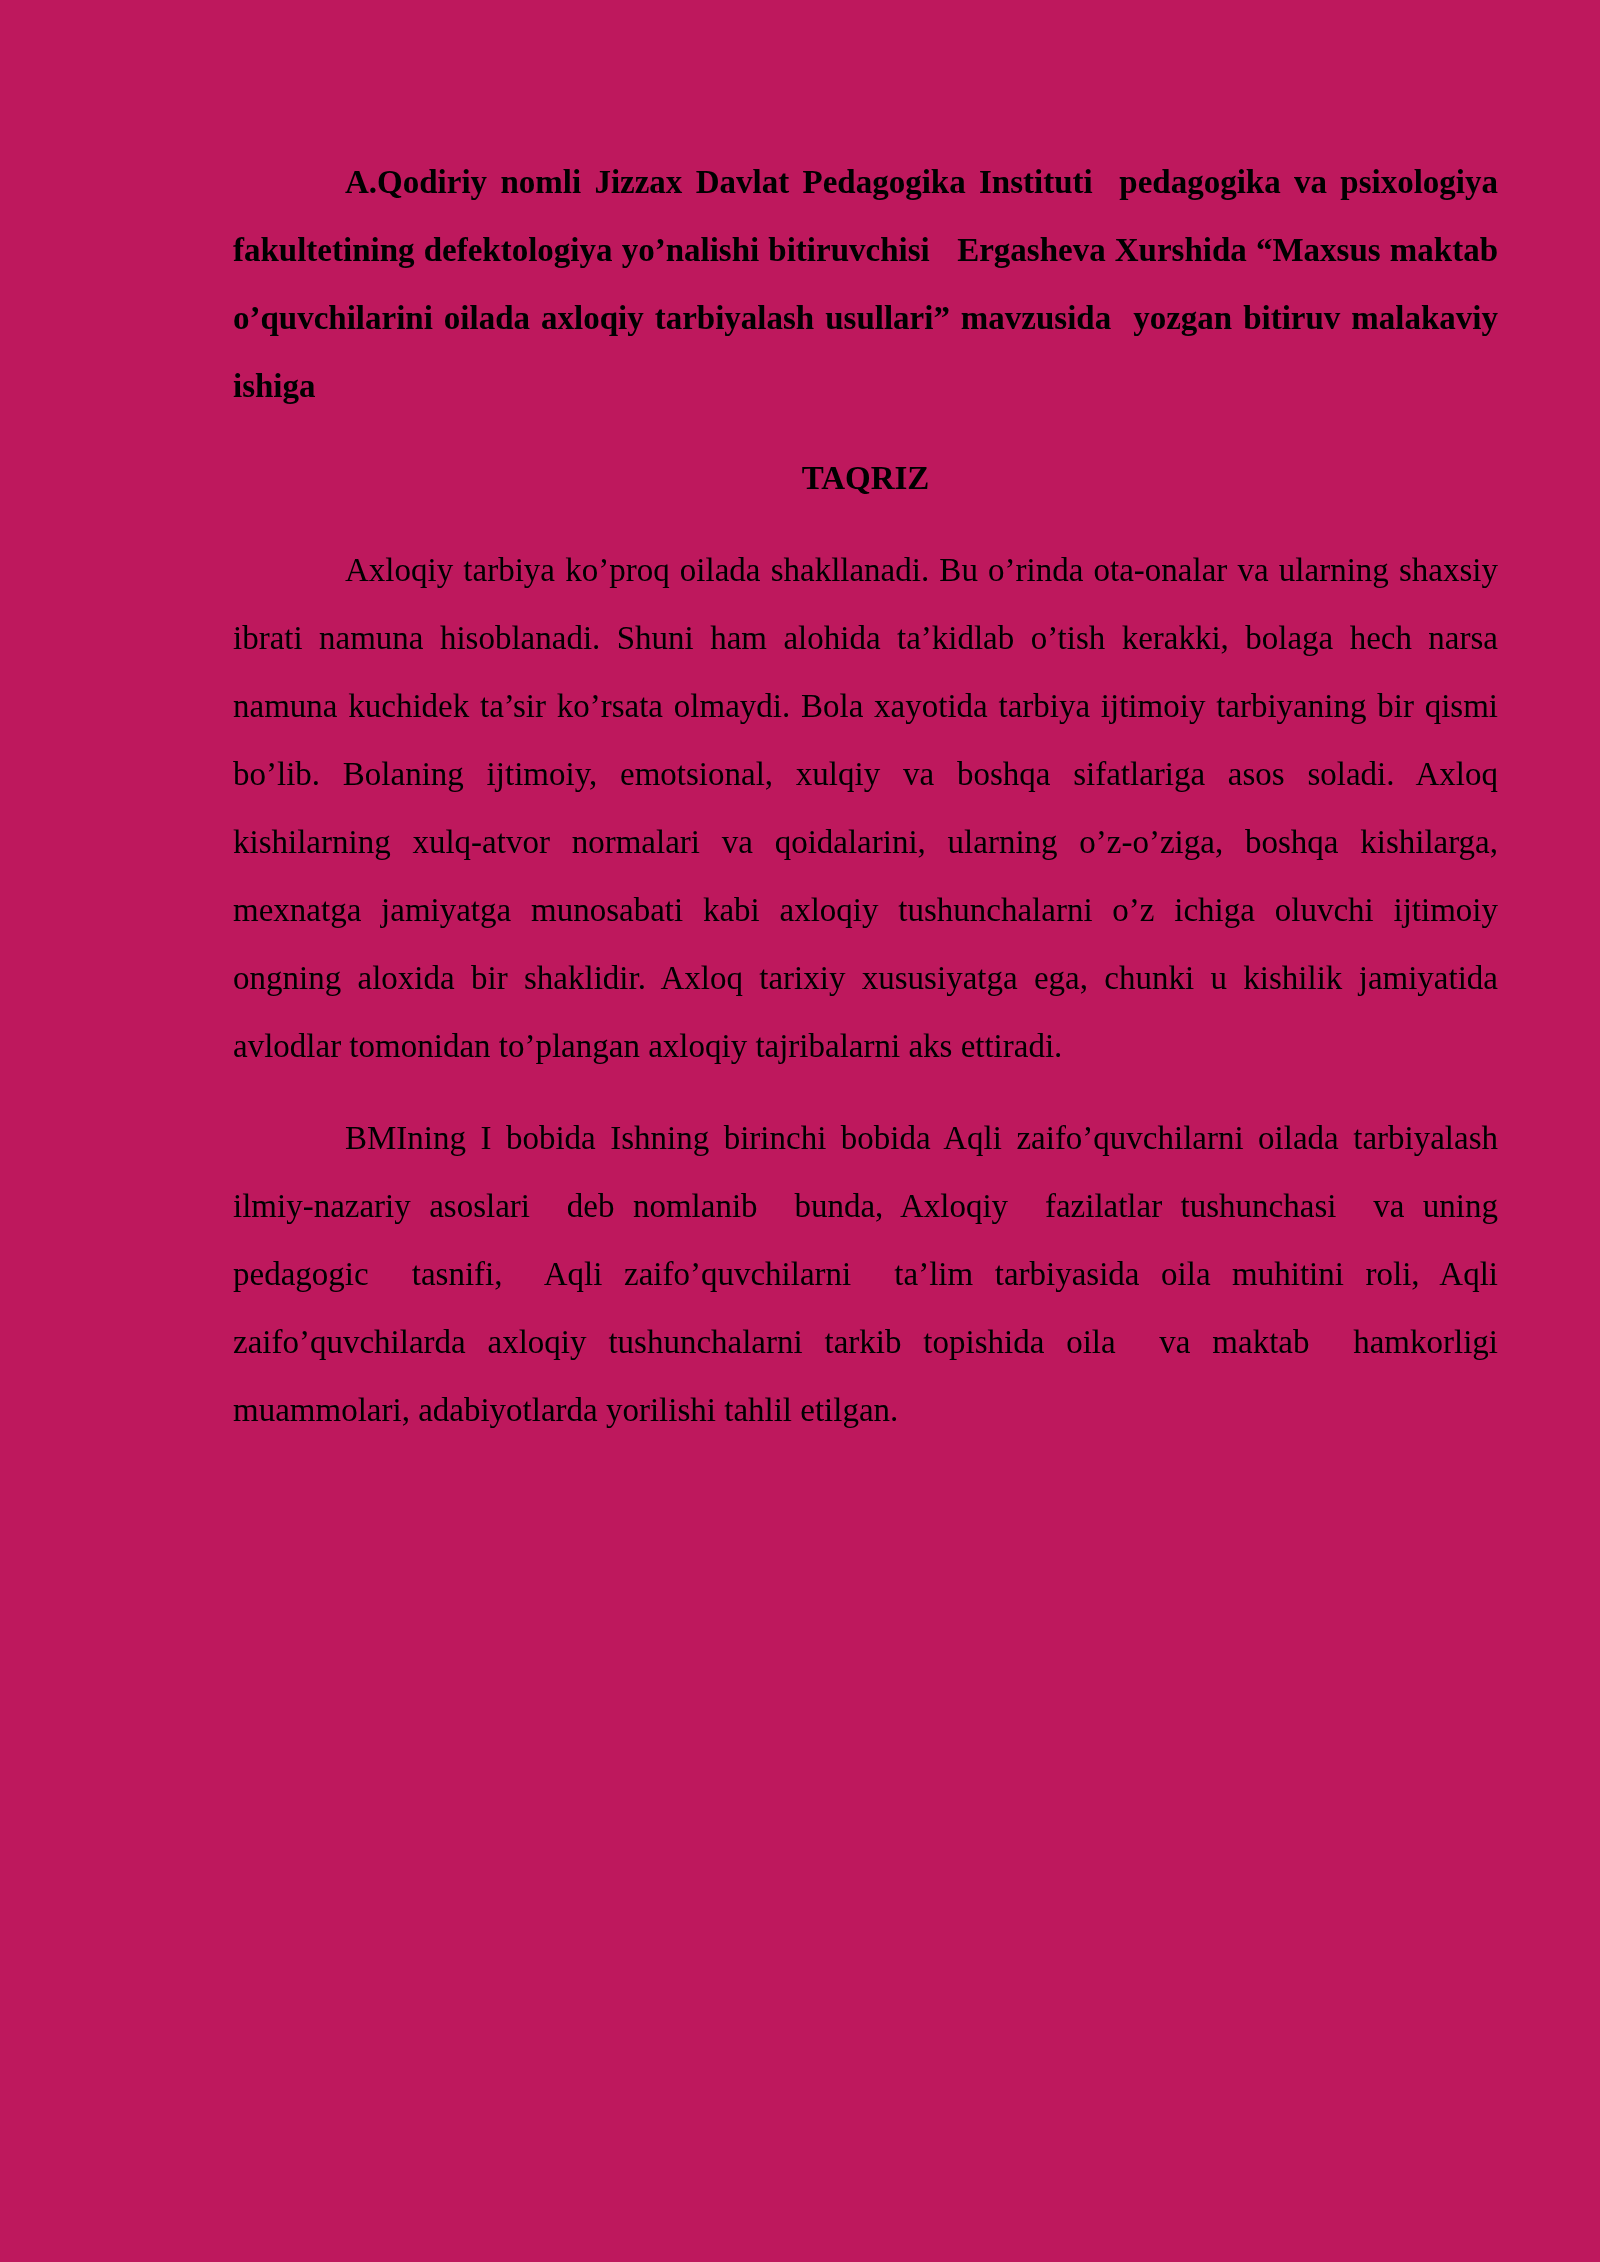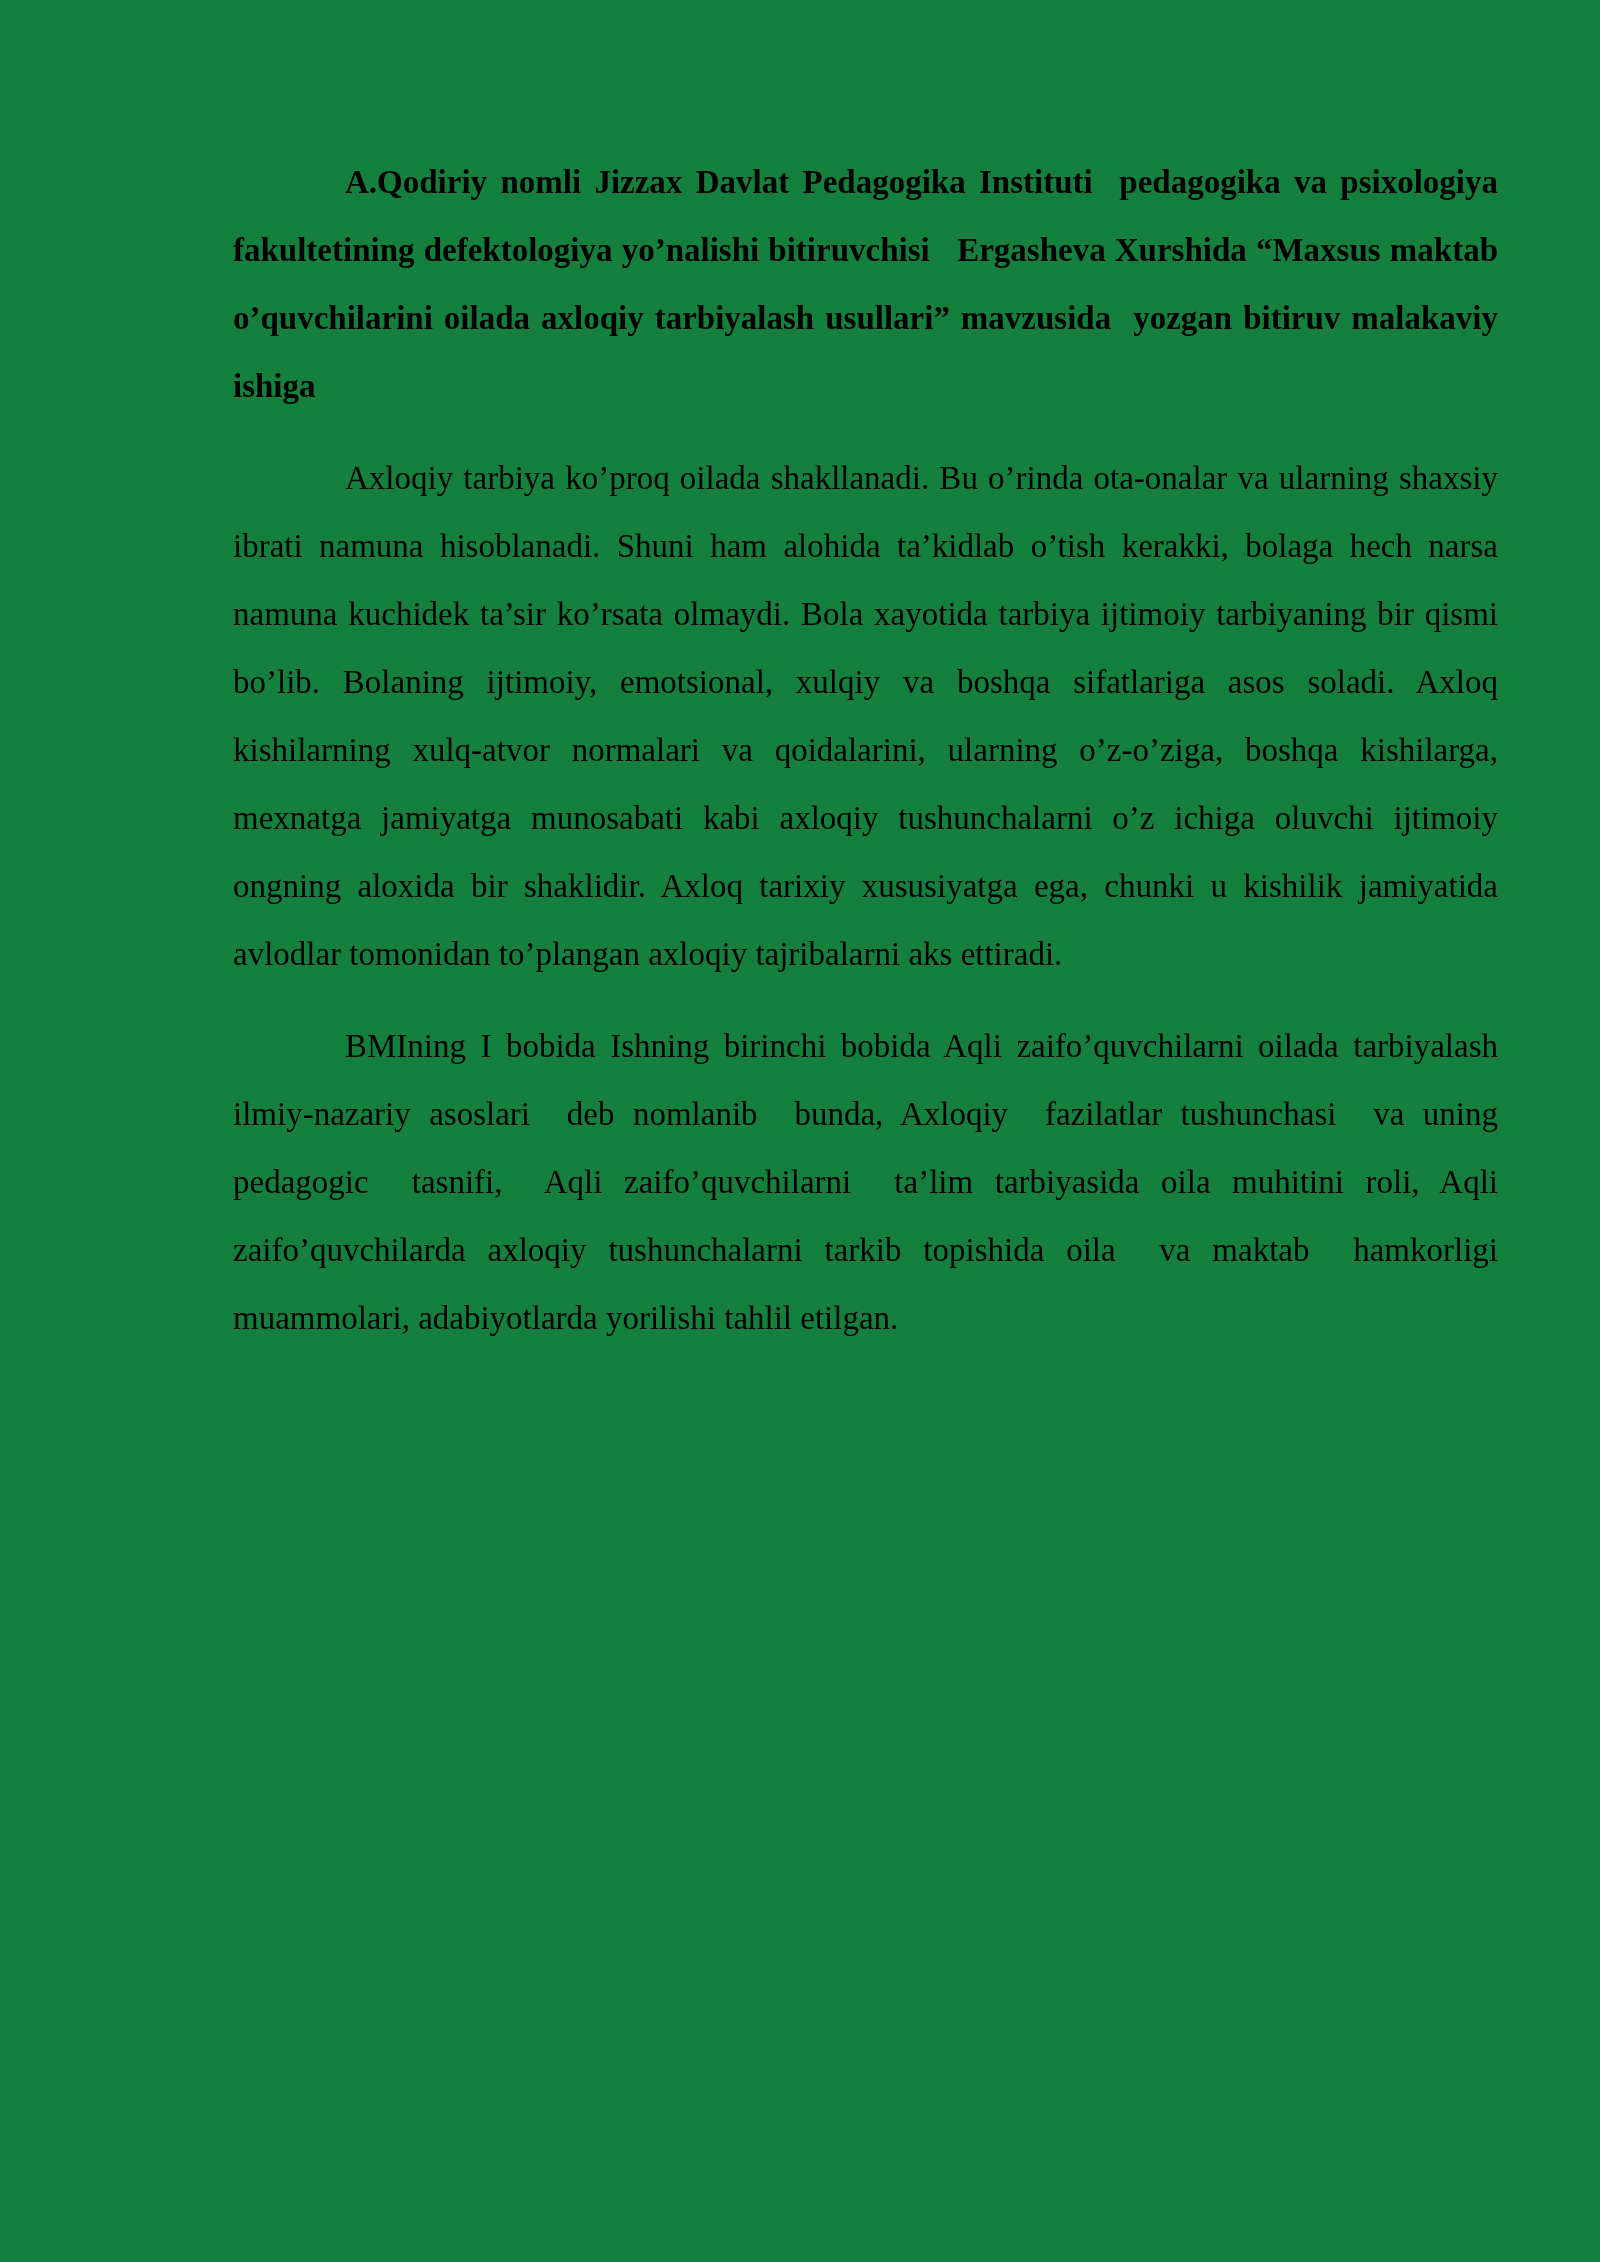--- a/index.html
+++ b/index.html
@@ -7,21 +7,21 @@
   body {
     width: 1600px;
     height: 2262px;
     font-family: "Liberation Serif", "DejaVu Serif", serif;
     color: #000000;
     overflow: hidden;
   }
   .page {
     width: 1600px;
     height: 2262px;
-    background: #15803d;
+    background: #be185d;
     padding: 148px 102px 0 233px;
     overflow: hidden;
   }
   .para {
     font-size: 33px;
     line-height: 68px;
     text-align: justify;
     text-indent: 112px;
     white-space: pre-wrap;
     margin: 0 0 24px 0;
@@ -36,20 +36,21 @@
     margin: 0 0 24px 0;
   }
 </style>
 </head>
 <body>
 
 <div class="page">
 
   <p class="para bold">A.Qodiriy nomli Jizzax Davlat Pedagogika Instituti  pedagogika va psixologiya   fakultetining defektologiya yo’nalishi bitiruvchisi   Ergasheva Xurshida “Maxsus maktab o’quvchilarini oilada axloqiy tarbiyalash usullari” mavzusida  yozgan bitiruv malakaviy ishiga</p>
 
+  <h2 class="doc-title">TAQRIZ</h2>
 
 
   <p class="para">Axloqiy tarbiya ko’proq oilada shakllanadi. Bu o’rinda ota-onalar va ularning shaxsiy ibrati namuna hisoblanadi. Shuni ham alohida ta’kidlab o’tish kerakki, bolaga hech narsa namuna kuchidek ta’sir ko’rsata olmaydi. Bola xayotida tarbiya ijtimoiy tarbiyaning bir qismi bo’lib. Bolaning ijtimoiy, emotsional, xulqiy va boshqa sifatlariga asos soladi. Axloq  kishilarning xulq-atvor normalari va qoidalarini, ularning o’z-o’ziga, boshqa kishilarga, mexnatga jamiyatga munosabati kabi axloqiy tushunchalarni o’z ichiga oluvchi ijtimoiy ongning aloxida bir shaklidir. Axloq tarixiy xususiyatga ega, chunki u kishilik jamiyatida avlodlar tomonidan to’plangan axloqiy tajribalarni aks ettiradi.</p>
 
 
   <p class="para no-gap">BMIning I bobida Ishning birinchi bobida Aqli zaifo’quvchilarni oilada tarbiyalash   ilmiy-nazariy asoslari  deb nomlanib  bunda, Axloqiy  fazilatlar tushunchasi  va uning pedagogic  tasnifi,  Aqli zaifo’quvchilarni  ta’lim tarbiyasida oila muhitini roli, Aqli zaifo’quvchilarda axloqiy tushunchalarni tarkib topishida oila  va maktab  hamkorligi muammolari, adabiyotlarda yorilishi tahlil etilgan.</p>
 
 
 </div>
 

